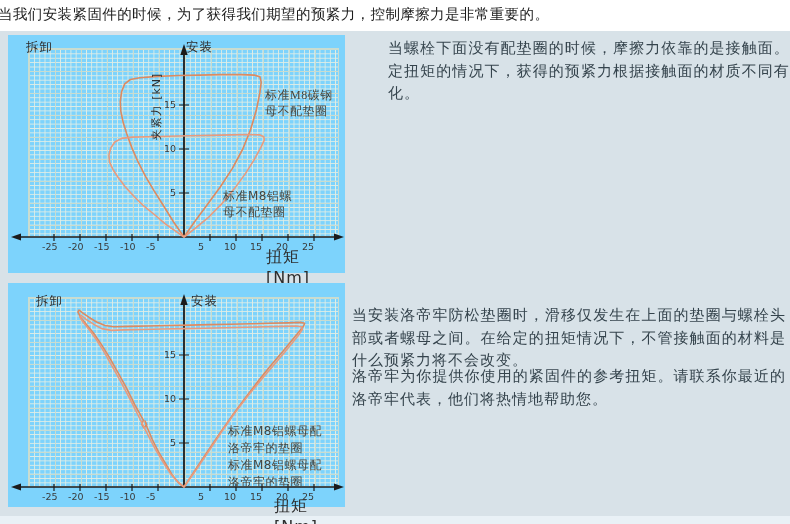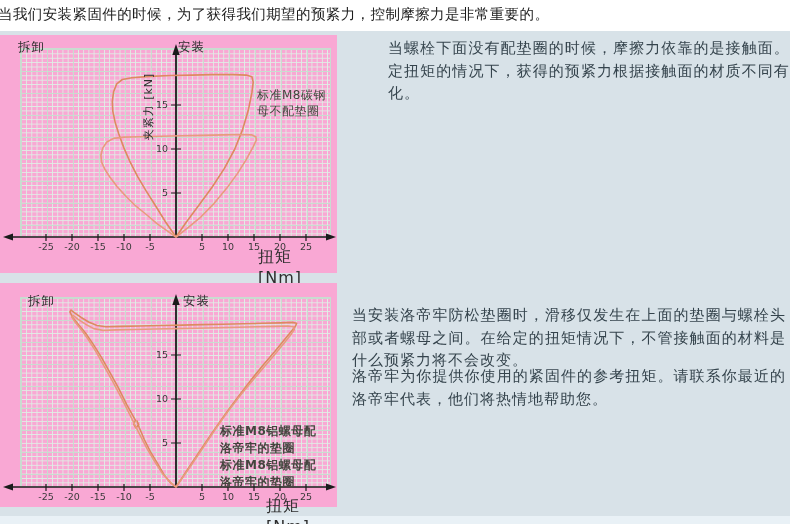--- a/index.html
+++ b/index.html
@@ -7,38 +7,38 @@
     width:790px;height:524px;position:relative;overflow:hidden;
     background:#ffffff;
     font-family:"DejaVu Sans","Liberation Sans",sans-serif;
   }
   .main-bg{position:absolute;left:0;top:31px;width:790px;height:493px;background:#d8e2e8;}
   .bottom-strip{position:absolute;left:0;bottom:0;width:790px;height:8px;background:#e9f1f6;}
   .page-title{
     position:absolute;left:-2px;top:5px;width:740px;
     font-size:14.5px;color:#1c1c1c;letter-spacing:0.4px;white-space:nowrap;
   }
-  .panel{position:absolute;left:0;width:337px;background:#f9a8d4;}
+  .panel{position:absolute;left:8px;width:337px;background:#7dd3fc;}
   .panel1{top:35px;height:238px;}
   .panel2{top:283px;height:224px;}
   .grid{
     position:absolute;left:20px;width:311px;
     border:1px solid #c9dcd1;box-sizing:border-box;
     background-image:
       linear-gradient(to right,#c9dccf 1px,transparent 1px),
       linear-gradient(to bottom,#c9dccf 1px,transparent 1px),
       linear-gradient(to right,#e0ede5 1px,transparent 1px),
       linear-gradient(to bottom,#e0ede5 1px,transparent 1px);
     background-size:26px 22px,26px 22px,5.2px 4.4px,5.2px 4.4px;
   }
   .grid1{top:13px;height:189px;}
   .grid2{top:14px;height:190px;}
   .panel svg{position:absolute;left:0;top:0;}
   .corner-label{position:absolute;font-size:12.5px;color:#2d2d2d;letter-spacing:1px;}
-  .xt{position:absolute;width:24px;text-align:center;font-size:9.5px;color:#3a3a3a;}
+  .xt{position:absolute;width:24px;text-align:left;font-size:9.5px;color:#3a3a3a;}
   .yt{position:absolute;width:14px;text-align:right;font-size:9.5px;color:#3a3a3a;}
   .axis-x-label{position:absolute;font-size:16px;color:#2d2d2d;letter-spacing:1px;}
   .axis-y-label{
     position:absolute;width:90px;text-align:center;
     font-size:11px;color:#2d2d2d;letter-spacing:1px;
     transform:rotate(-90deg);
   }
   .series-label{position:absolute;font-size:12px;line-height:16px;color:#45453f;letter-spacing:0.5px;}
   .series-label span{display:block;}
   .para{
@@ -90,22 +90,26 @@
   <span class="xt" style="left:190px;top:206px;">5</span>
   <span class="xt" style="left:216px;top:206px;">10</span>
   <span class="xt" style="left:242px;top:206px;">15</span>
   <span class="xt" style="left:268px;top:206px;">20</span>
   <span class="xt" style="left:294px;top:206px;">25</span>
 
   <span class="yt" style="left:154px;top:152px;">5</span>
   <span class="yt" style="left:154px;top:108px;">10</span>
   <span class="yt" style="left:154px;top:64px;">15</span>
 
-  <div class="series-label" style="left:257px;top:52px;">
+  <div class="series-label" style="left:257px;top:52px;font-family:Liberation Serif, serif;">
     <span>标准M8碳钢</span>
+    <span>母不配垫圈</span>
+  </div>
+  <div class="series-label" style="left:215px;top:153px;">
+    <span>标准M8铝螺</span>
     <span>母不配垫圈</span>
   </div>
 </div>
 
 <div class="panel panel2">
   <div class="grid grid2"></div>
 
   <svg width="337" height="224" viewBox="0 0 337 224">
     <line x1="10" y1="204" x2="330" y2="204" stroke="#1b1b1b" stroke-width="1.6"></line>
     <polygon points="3,204 13,200.4 13,207.6" fill="#1b1b1b"></polygon>
@@ -131,21 +135,21 @@
   <span class="xt" style="left:190px;top:208px;">5</span>
   <span class="xt" style="left:216px;top:208px;">10</span>
   <span class="xt" style="left:242px;top:208px;">15</span>
   <span class="xt" style="left:268px;top:208px;">20</span>
   <span class="xt" style="left:294px;top:208px;">25</span>
 
   <span class="yt" style="left:154px;top:154px;">5</span>
   <span class="yt" style="left:154px;top:110px;">10</span>
   <span class="yt" style="left:154px;top:66px;">15</span>
 
-  <div class="series-label" style="left:220px;top:140px;line-height:17px;font-weight:bold;">
+  <div class="series-label" style="left:220px;top:140px;line-height:17px;">
     <span>标准M8铝螺母配</span>
     <span>洛帝牢的垫圈</span>
     <span>标准M8铝螺母配</span>
     <span>洛帝牢的垫圈</span>
   </div>
 </div>
 
 <div class="para p1">当螺栓下面没有配垫圈的时候，摩擦力依靠的是接触面。在给定扭矩的情况下，获得的预紧力根据接触面的材质不同有所变化。</div>
 <div class="para p2">当安装洛帝牢防松垫圈时，滑移仅发生在上面的垫圈与螺栓头部或者螺母之间。在给定的扭矩情况下，不管接触面的材料是什么预紧力将不会改变。</div>
 <div class="para p3">洛帝牢为你提供你使用的紧固件的参考扭矩。请联系你最近的洛帝牢代表，他们将热情地帮助您。</div>

